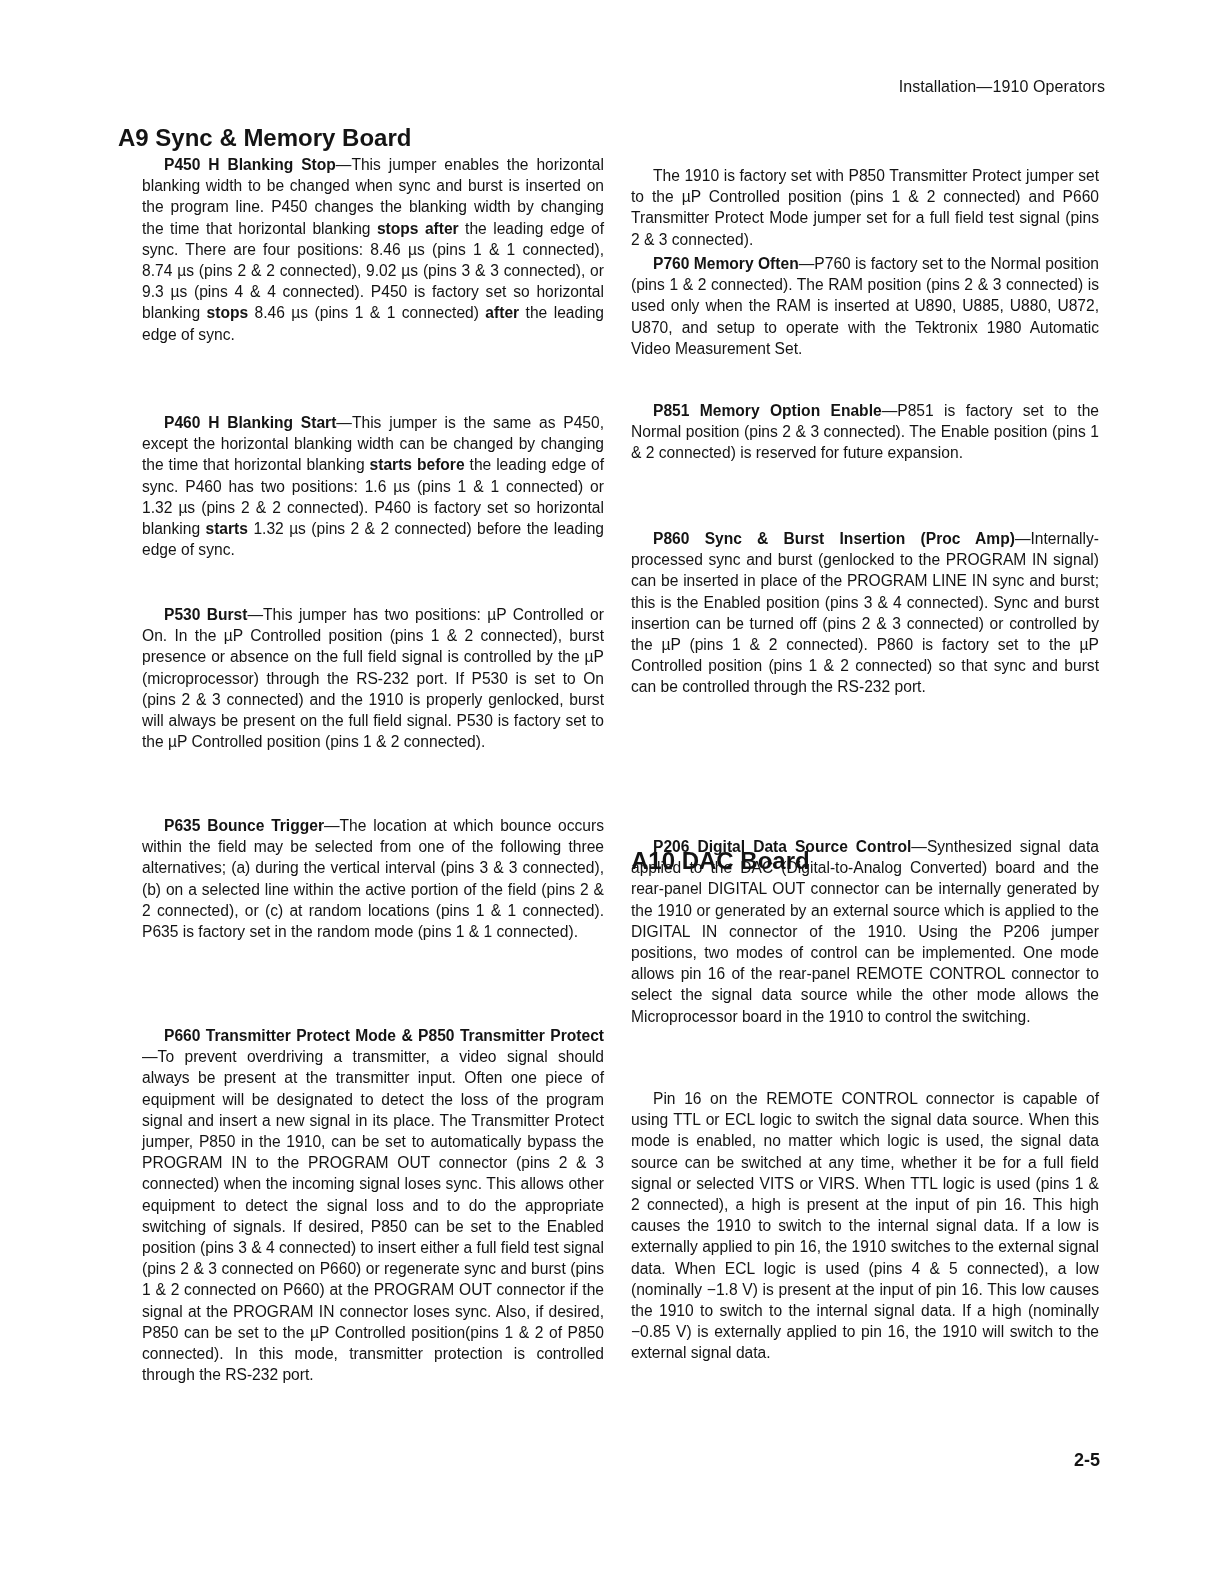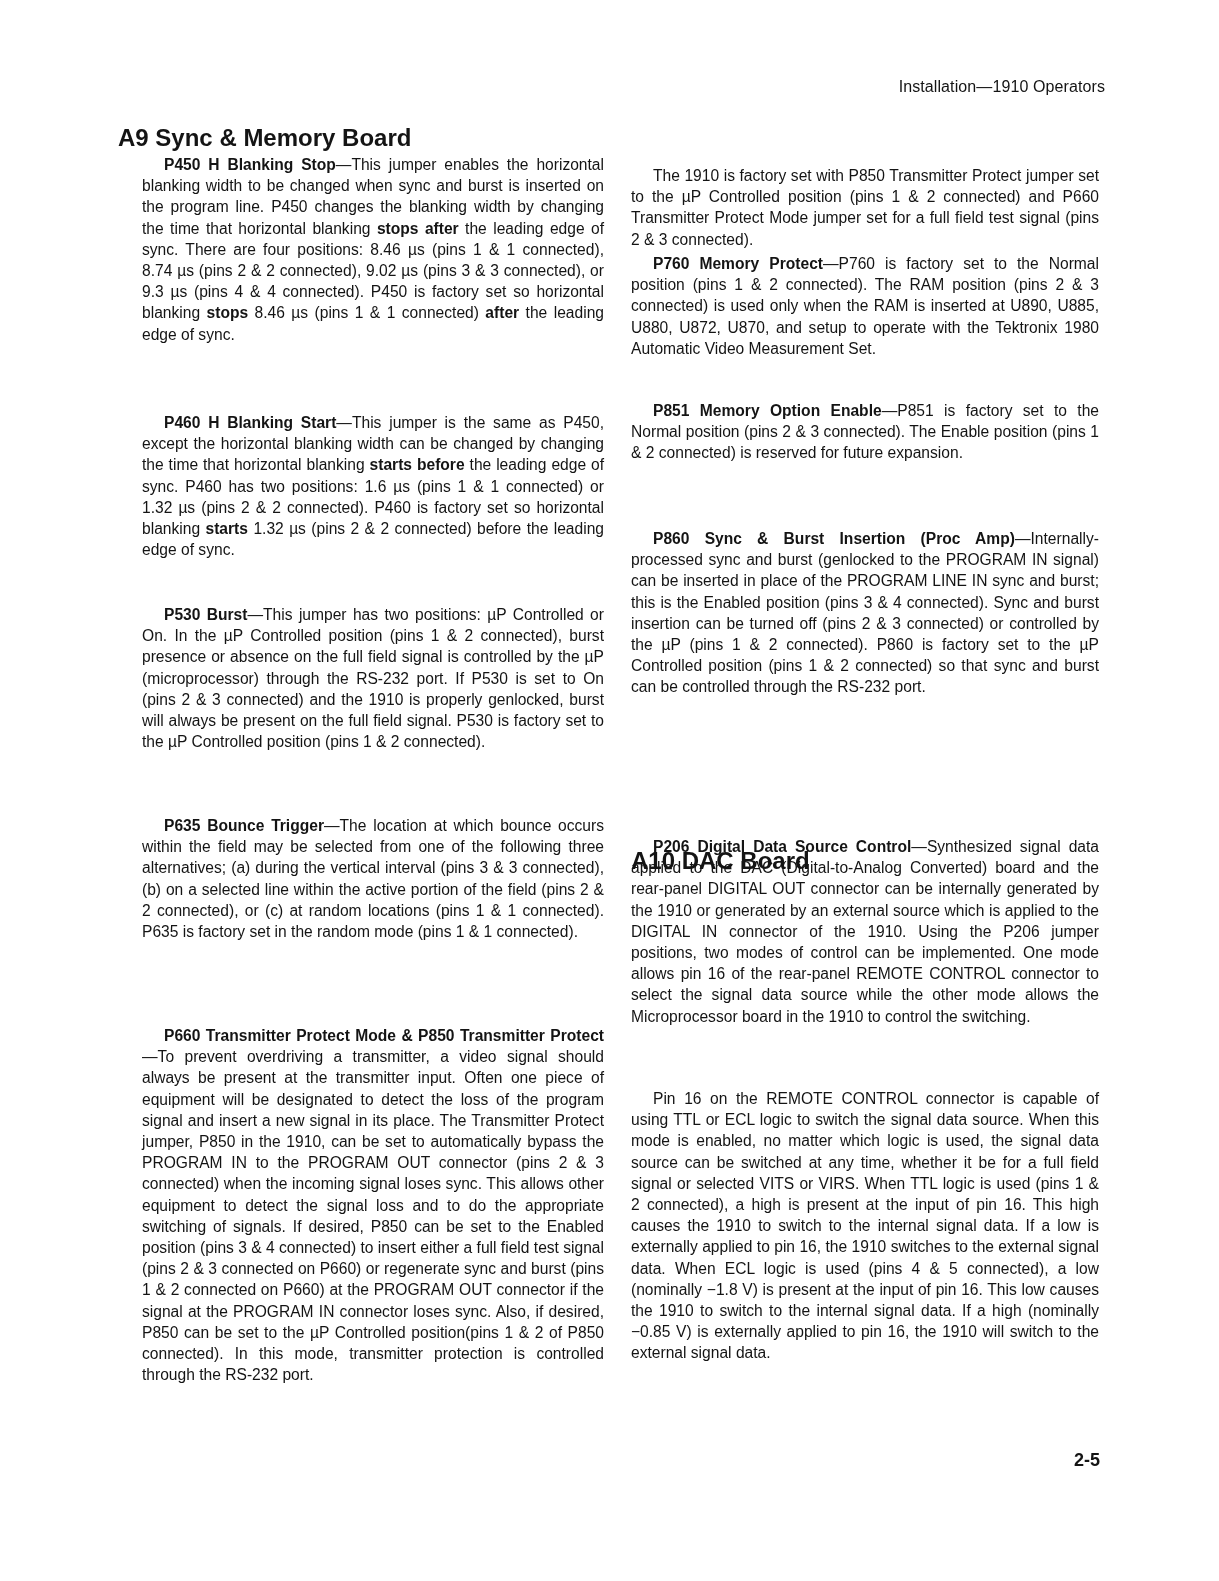--- a/index.html
+++ b/index.html
@@ -39,21 +39,21 @@
   <h2 class="heading" style="top:124px;left:-13px;">A9 Sync &amp; Memory Board</h2>
   <p class="para" style="top:154px;left:-13px;"><b>P450 H Blanking Stop</b><span>—This jumper enables the horizontal blanking width to be changed when sync and burst is inserted on the program line. P450 changes the blanking width by changing the time that horizontal blanking </span><b>stops after</b><span> the leading edge of sync. There are four positions: 8.46 µs (pins 1 &amp; 1 connected), 8.74 µs (pins 2 &amp; 2 connected), 9.02 µs (pins 3 &amp; 3 connected), or 9.3 µs (pins 4 &amp; 4 connected). P450 is factory set so horizontal blanking </span><b>stops</b><span> 8.46 µs (pins 1 &amp; 1 connected) </span><b>after</b><span> the leading edge of sync.</span></p>
   <p class="para" style="top:412px;left:-13px;"><b>P460 H Blanking Start</b><span>—This jumper is the same as P450, except the horizontal blanking width can be changed by changing the time that horizontal blanking </span><b>starts before</b><span> the leading edge of sync. P460 has two positions: 1.6 µs (pins 1 &amp; 1 connected) or 1.32 µs (pins 2 &amp; 2 connected). P460 is factory set so horizontal blanking </span><b>starts</b><span> 1.32 µs (pins 2 &amp; 2 connected) before the leading edge of sync.</span></p>
   <p class="para" style="top:604px;left:-13px;"><b>P530 Burst</b><span>—This jumper has two positions: µP Controlled or On. In the µP Controlled position (pins 1 &amp; 2 connected), burst presence or absence on the full field signal is controlled by the µP (microprocessor) through the RS-232 port. If P530 is set to On (pins 2 &amp; 3 connected) and the 1910 is properly genlocked, burst will always be present on the full field signal. P530 is factory set to the µP Controlled position (pins 1 &amp; 2 connected).</span></p>
   <p class="para" style="top:815px;left:-13px;"><b>P635 Bounce Trigger</b><span>—The location at which bounce occurs within the field may be selected from one of the following three alternatives; (a) during the vertical interval (pins 3 &amp; 3 connected), (b) on a selected line within the active portion of the field (pins 2 &amp; 2 connected), or (c) at random locations (pins 1 &amp; 1 connected). P635 is factory set in the random mode (pins 1 &amp; 1 connected).</span></p>
   <p class="para" style="top:1025px;left:-13px;"><b>P660 Transmitter Protect Mode &amp; P850 Transmitter Protect</b><span>—To prevent overdriving a transmitter, a video signal should always be present at the transmitter input. Often one piece of equipment will be designated to detect the loss of the program signal and insert a new signal in its place. The Transmitter Protect jumper, P850 in the 1910, can be set to automatically bypass the PROGRAM IN to the PROGRAM OUT connector (pins 2 &amp; 3 connected) when the incoming signal loses sync. This allows other equipment to detect the signal loss and to do the appropriate switching of signals. If desired, P850 can be set to the Enabled position (pins 3 &amp; 4 connected) to insert either a full field test signal (pins 2 &amp; 3 connected on P660) or regenerate sync and burst (pins 1 &amp; 2 connected on P660) at the PROGRAM OUT connector if the signal at the PROGRAM IN connector loses sync. Also, if desired, P850 can be set to the µP Controlled position(pins 1 &amp; 2 of P850 connected). In this mode, transmitter protection is controlled through the RS-232 port.</span></p>
 </div>
 
 <div class="col col-right">
   <p class="para" style="top:125px;left:0;margin-top:40px;"><span>The 1910 is factory set with P850 Transmitter Protect jumper set to the µP Controlled position (pins 1 &amp; 2 connected) and P660 Transmitter Protect Mode jumper set for a full field test signal (pins 2 &amp; 3 connected).</span></p>
-  <p class="para" style="top:253px;left:0;"><b>P760 Memory Protect</b><span>—P760 is factory set to the Normal position (pins 1 &amp; 2 connected). The RAM position (pins 2 &amp; 3 connected) is used only when the RAM is inserted at U890, U885, U880, U872, U870, and setup to operate with the Tektronix 1980 Automatic Video Measurement Set.</span></p>
+  <p class="para" style="top:253px;left:0;"><b>P760 Memory Often</b><span>—P760 is factory set to the Normal position (pins 1 &amp; 2 connected). The RAM position (pins 2 &amp; 3 connected) is used only when the RAM is inserted at U890, U885, U880, U872, U870, and setup to operate with the Tektronix 1980 Automatic Video Measurement Set.</span></p>
   <p class="para" style="top:400px;left:0;"><b>P851 Memory Option Enable</b><span>—P851 is factory set to the Normal position (pins 2 &amp; 3 connected). The Enable position (pins 1 &amp; 2 connected) is reserved for future expansion.</span></p>
   <p class="para" style="top:528px;left:0;"><b>P860 Sync &amp; Burst Insertion (Proc Amp)</b><span>—Internally-processed sync and burst (genlocked to the PROGRAM IN signal) can be inserted in place of the PROGRAM LINE IN sync and burst; this is the Enabled position (pins 3 &amp; 4 connected). Sync and burst insertion can be turned off (pins 2 &amp; 3 connected) or controlled by the µP (pins 1 &amp; 2 connected). P860 is factory set to the µP Controlled position (pins 1 &amp; 2 connected) so that sync and burst can be controlled through the RS-232 port.</span></p>
   <h2 class="heading" style="top:803px;left:0;margin-top:44px;">A10 DAC Board</h2>
   <p class="para" style="top:836px;left:0;"><b>P206 Digital Data Source Control</b><span>—Synthesized signal data applied to the DAC (Digital-to-Analog Converted) board and the rear-panel DIGITAL OUT connector can be internally generated by the 1910 or generated by an external source which is applied to the DIGITAL IN connector of the 1910. Using the P206 jumper positions, two modes of control can be implemented. One mode allows pin 16 of the rear-panel REMOTE CONTROL connector to select the signal data source while the other mode allows the Microprocessor board in the 1910 to control the switching.</span></p>
   <p class="para" style="top:1088px;left:0;"><span>Pin 16 on the REMOTE CONTROL connector is capable of using TTL or ECL logic to switch the signal data source. When this mode is enabled, no matter which logic is used, the signal data source can be switched at any time, whether it be for a full field signal or selected VITS or VIRS. When TTL logic is used (pins 1 &amp; 2 connected), a high is present at the input of pin 16. This high causes the 1910 to switch to the internal signal data. If a low is externally applied to pin 16, the 1910 switches to the external signal data. When ECL logic is used (pins 4 &amp; 5 connected), a low (nominally −1.8 V) is present at the input of pin 16. This low causes the 1910 to switch to the internal signal data. If a high (nominally −0.85 V) is externally applied to pin 16, the 1910 will switch to the external signal data.</span></p>
 </div>
 
 <div class="page-number">2-5</div>
 
 </body></html>

